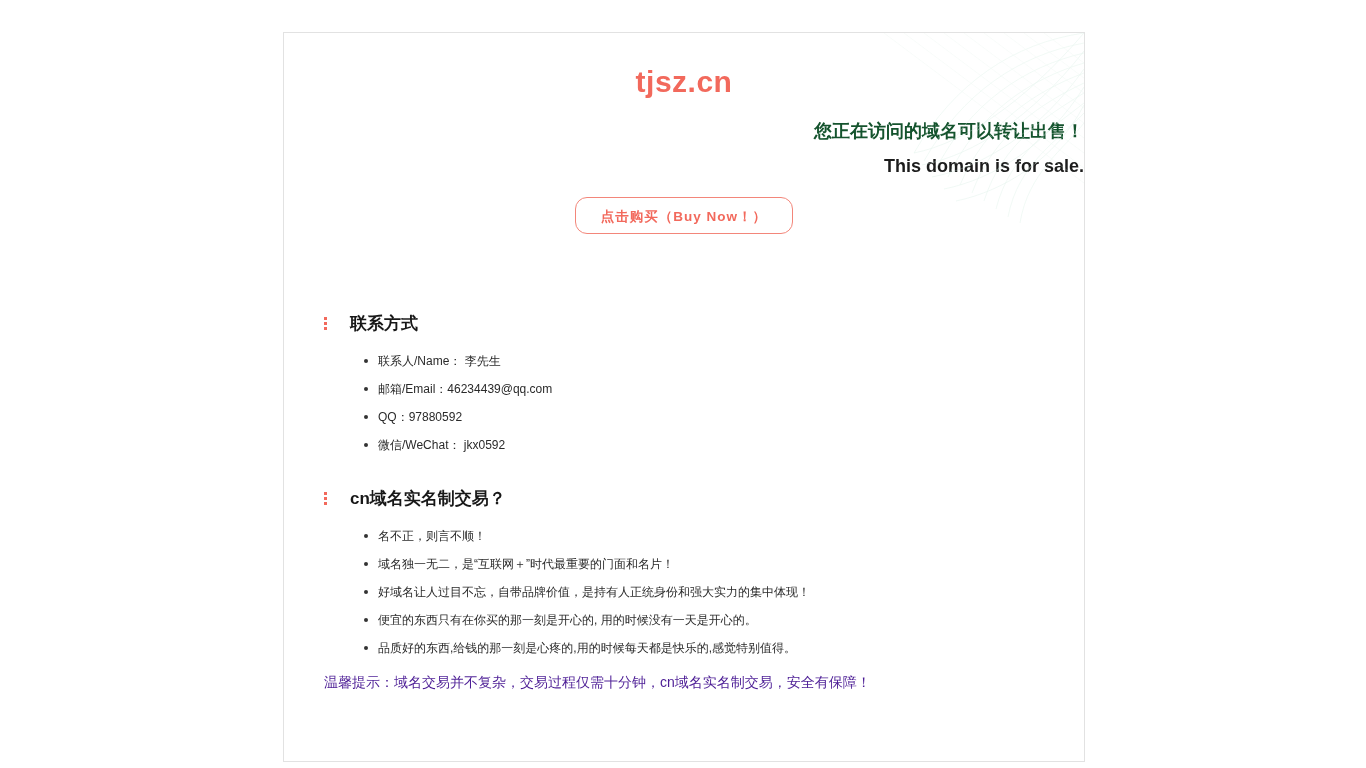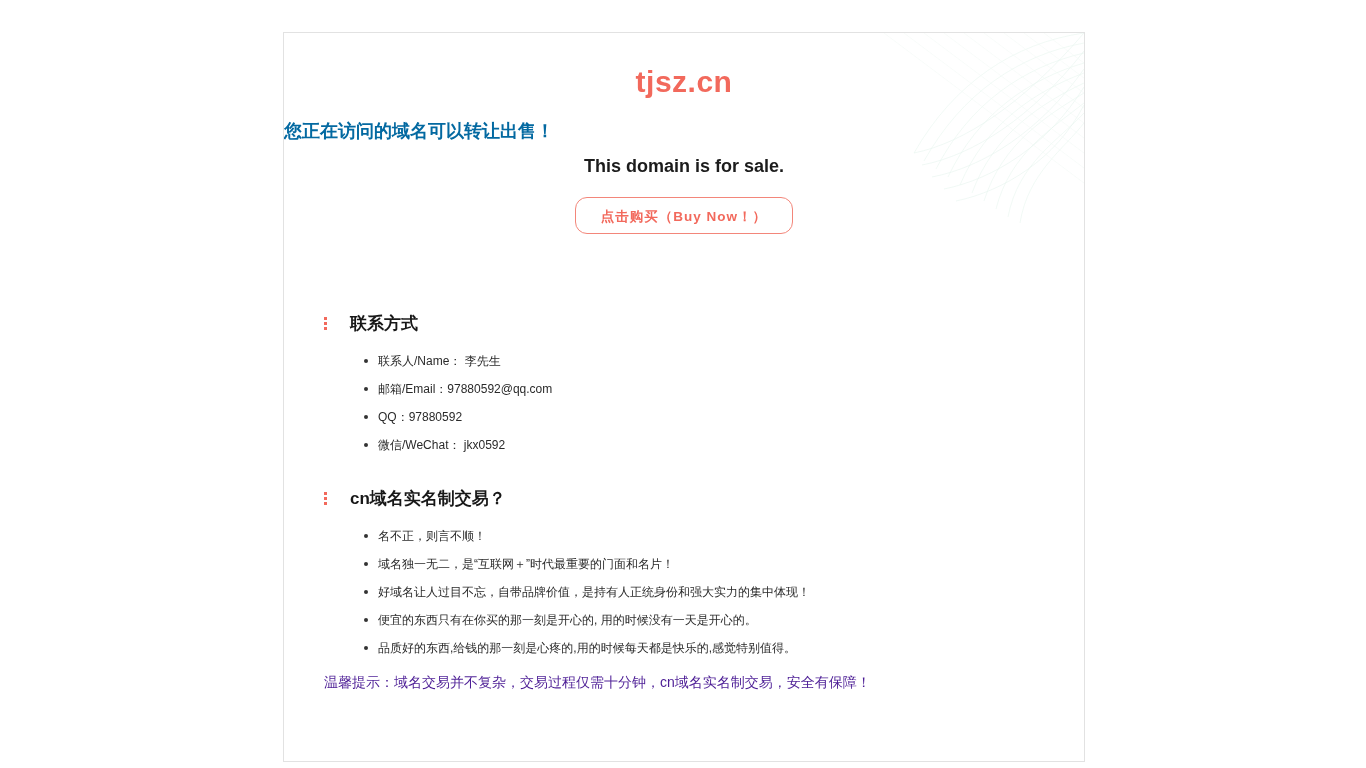--- a/index.html
+++ b/index.html
@@ -42,29 +42,29 @@
     padding-top: 32px;
     text-align: center;
     font-size: 30px;
     font-weight: bold;
     color: #f2695c;
     letter-spacing: 0.5px;
   }
   .headline-cn {
     margin: 0;
     padding-top: 20px;
-    text-align: left;
+    text-align: right;
     font-size: 18px;
     font-weight: bold;
-    color: #0369a1;
+    color: #14532d;
   }
   .headline-en {
     margin: 0;
     padding-top: 13px;
-    text-align: center;
+    text-align: right;
     font-size: 18px;
     font-weight: bold;
     color: #1c1c1c;
   }
   .buy-wrap {
     text-align: center;
     padding-top: 20px;
   }
   .buy-btn {
     display: inline-block;
@@ -187,21 +187,21 @@
       <div class="section-head">
         <span class="head-dots">
             <i></i>
             <i></i>
             <i></i>
           </span>
         <span class="section-title">联系方式</span>
       </div>
       <ul class="list">
         <li>联系人/Name： 李先生</li>
-        <li>邮箱/Email：97880592@qq.com</li>
+        <li>邮箱/Email：46234439@qq.com</li>
         <li>QQ：97880592</li>
         <li>微信/WeChat： jkx0592</li>
       </ul>
     </div>
 
     <div class="section second">
       <div class="section-head">
         <span class="head-dots">
             <i></i>
             <i></i>

